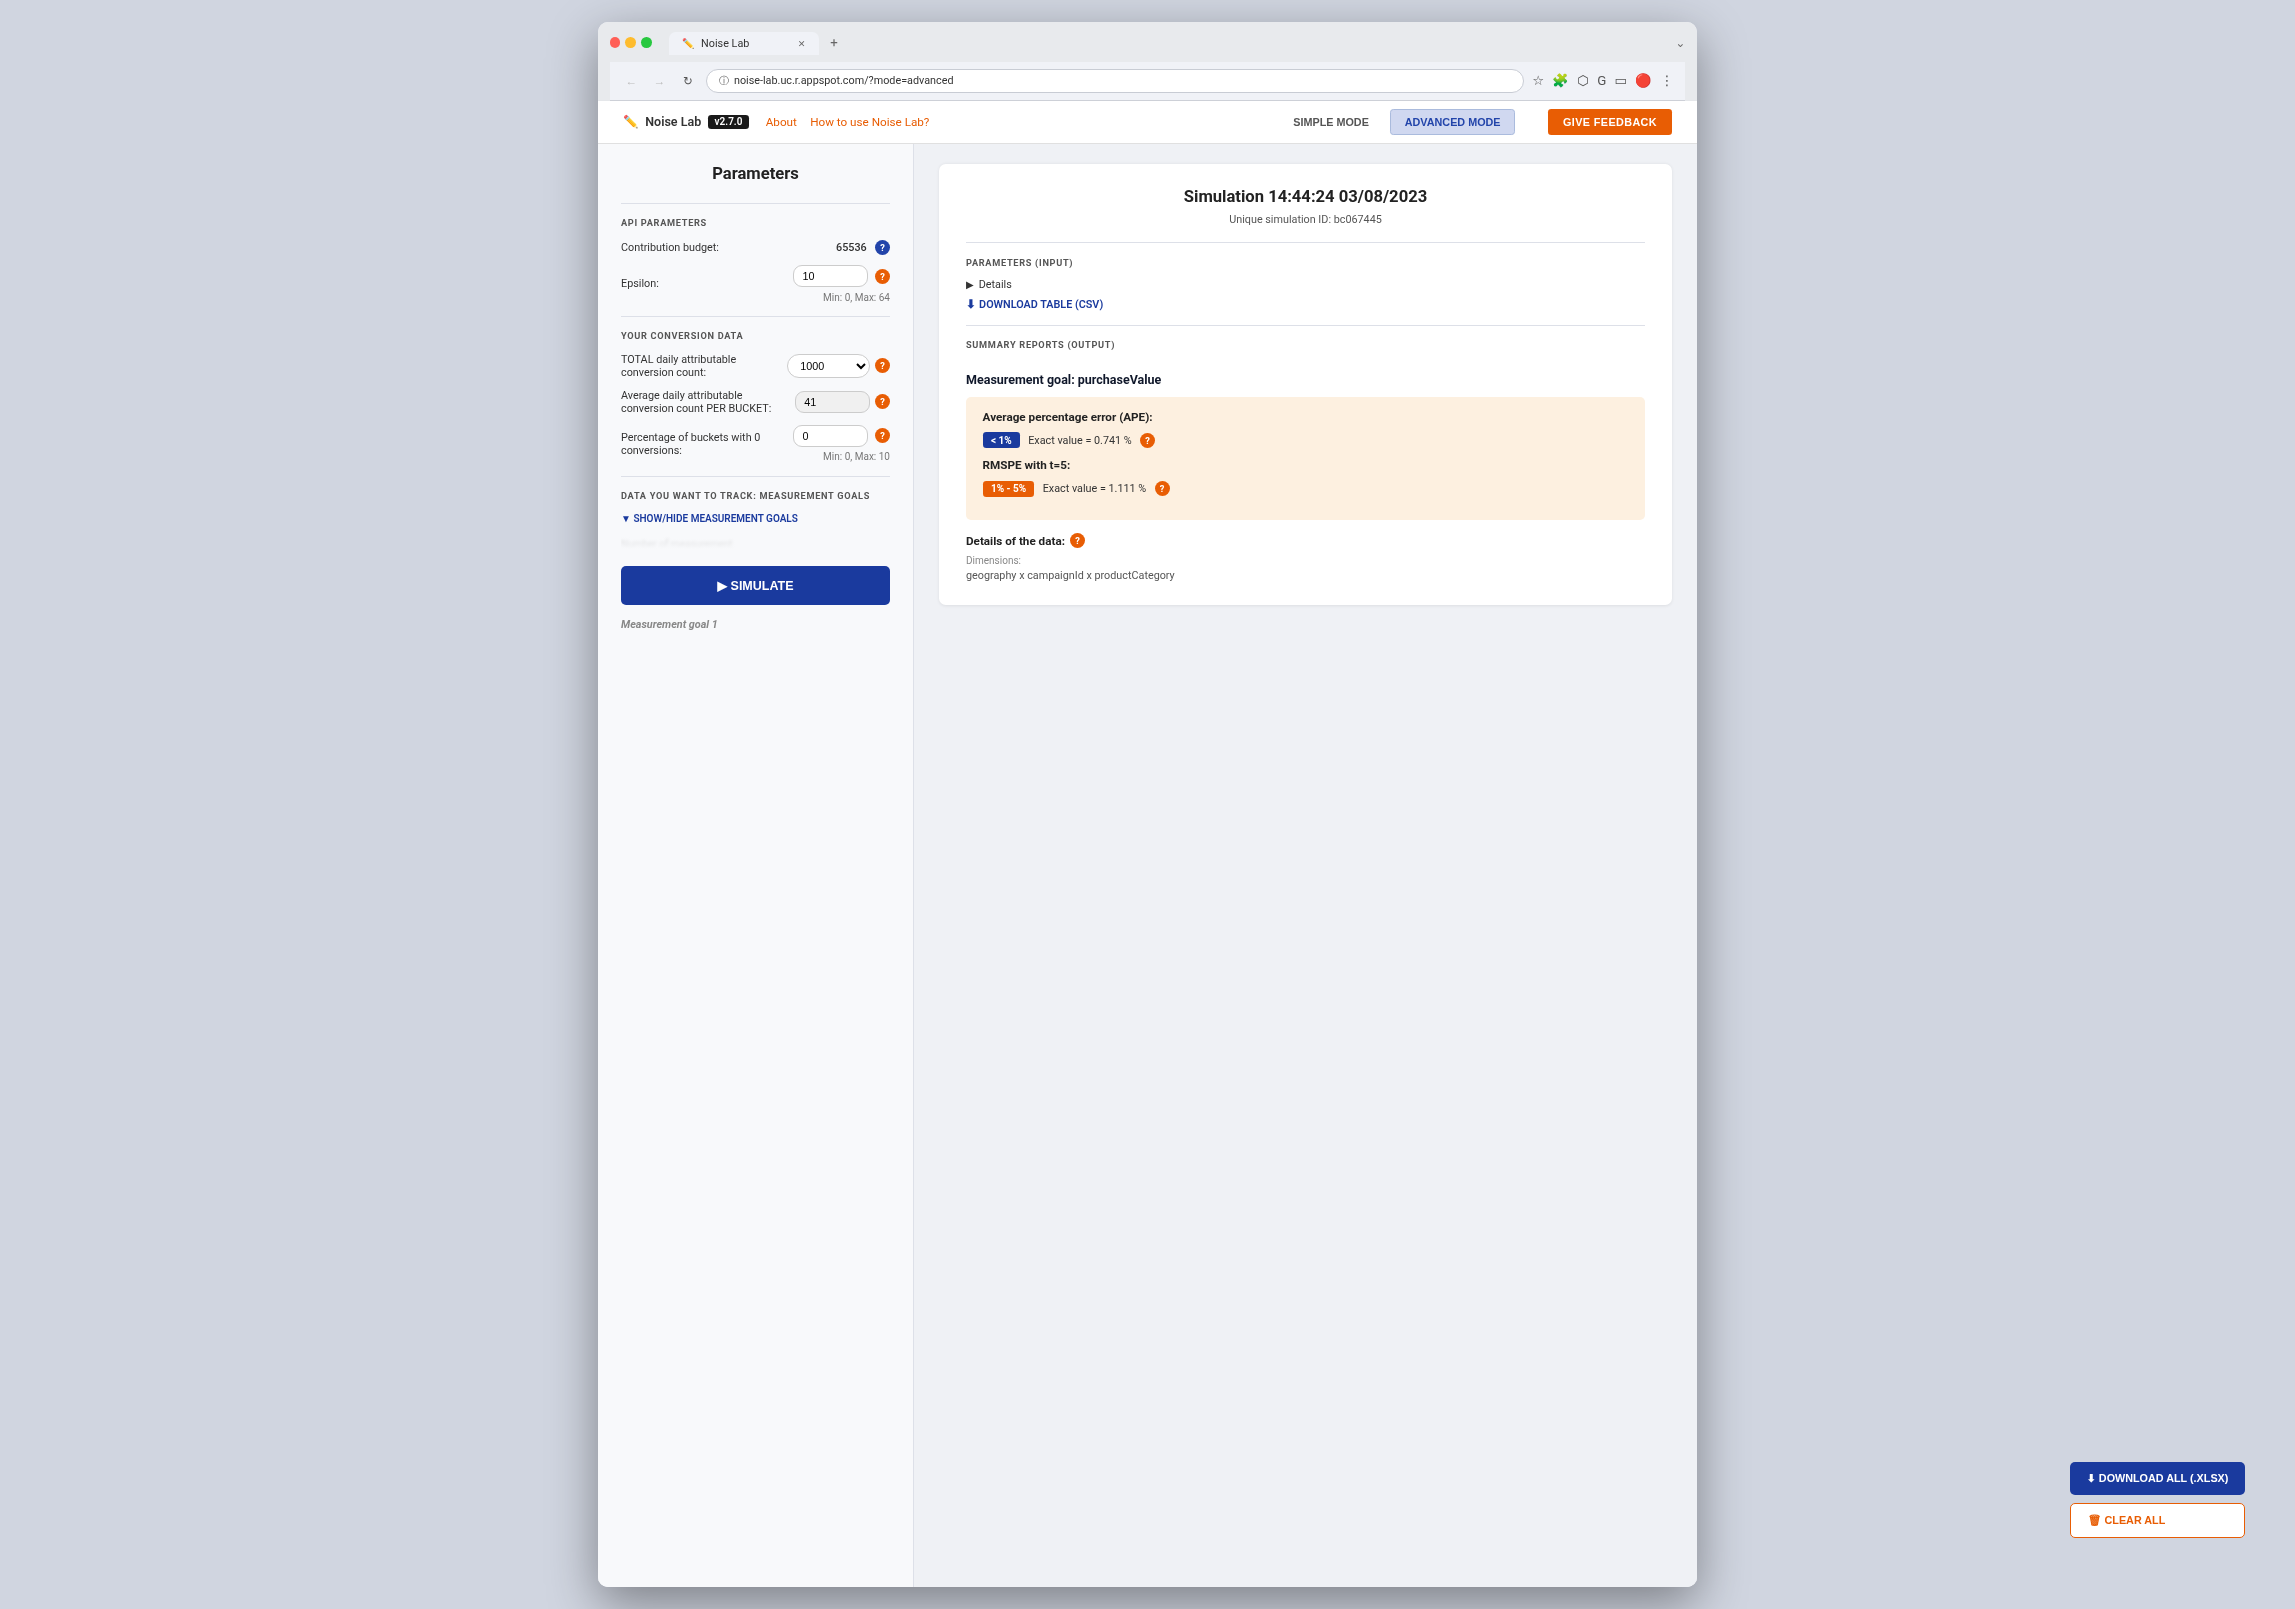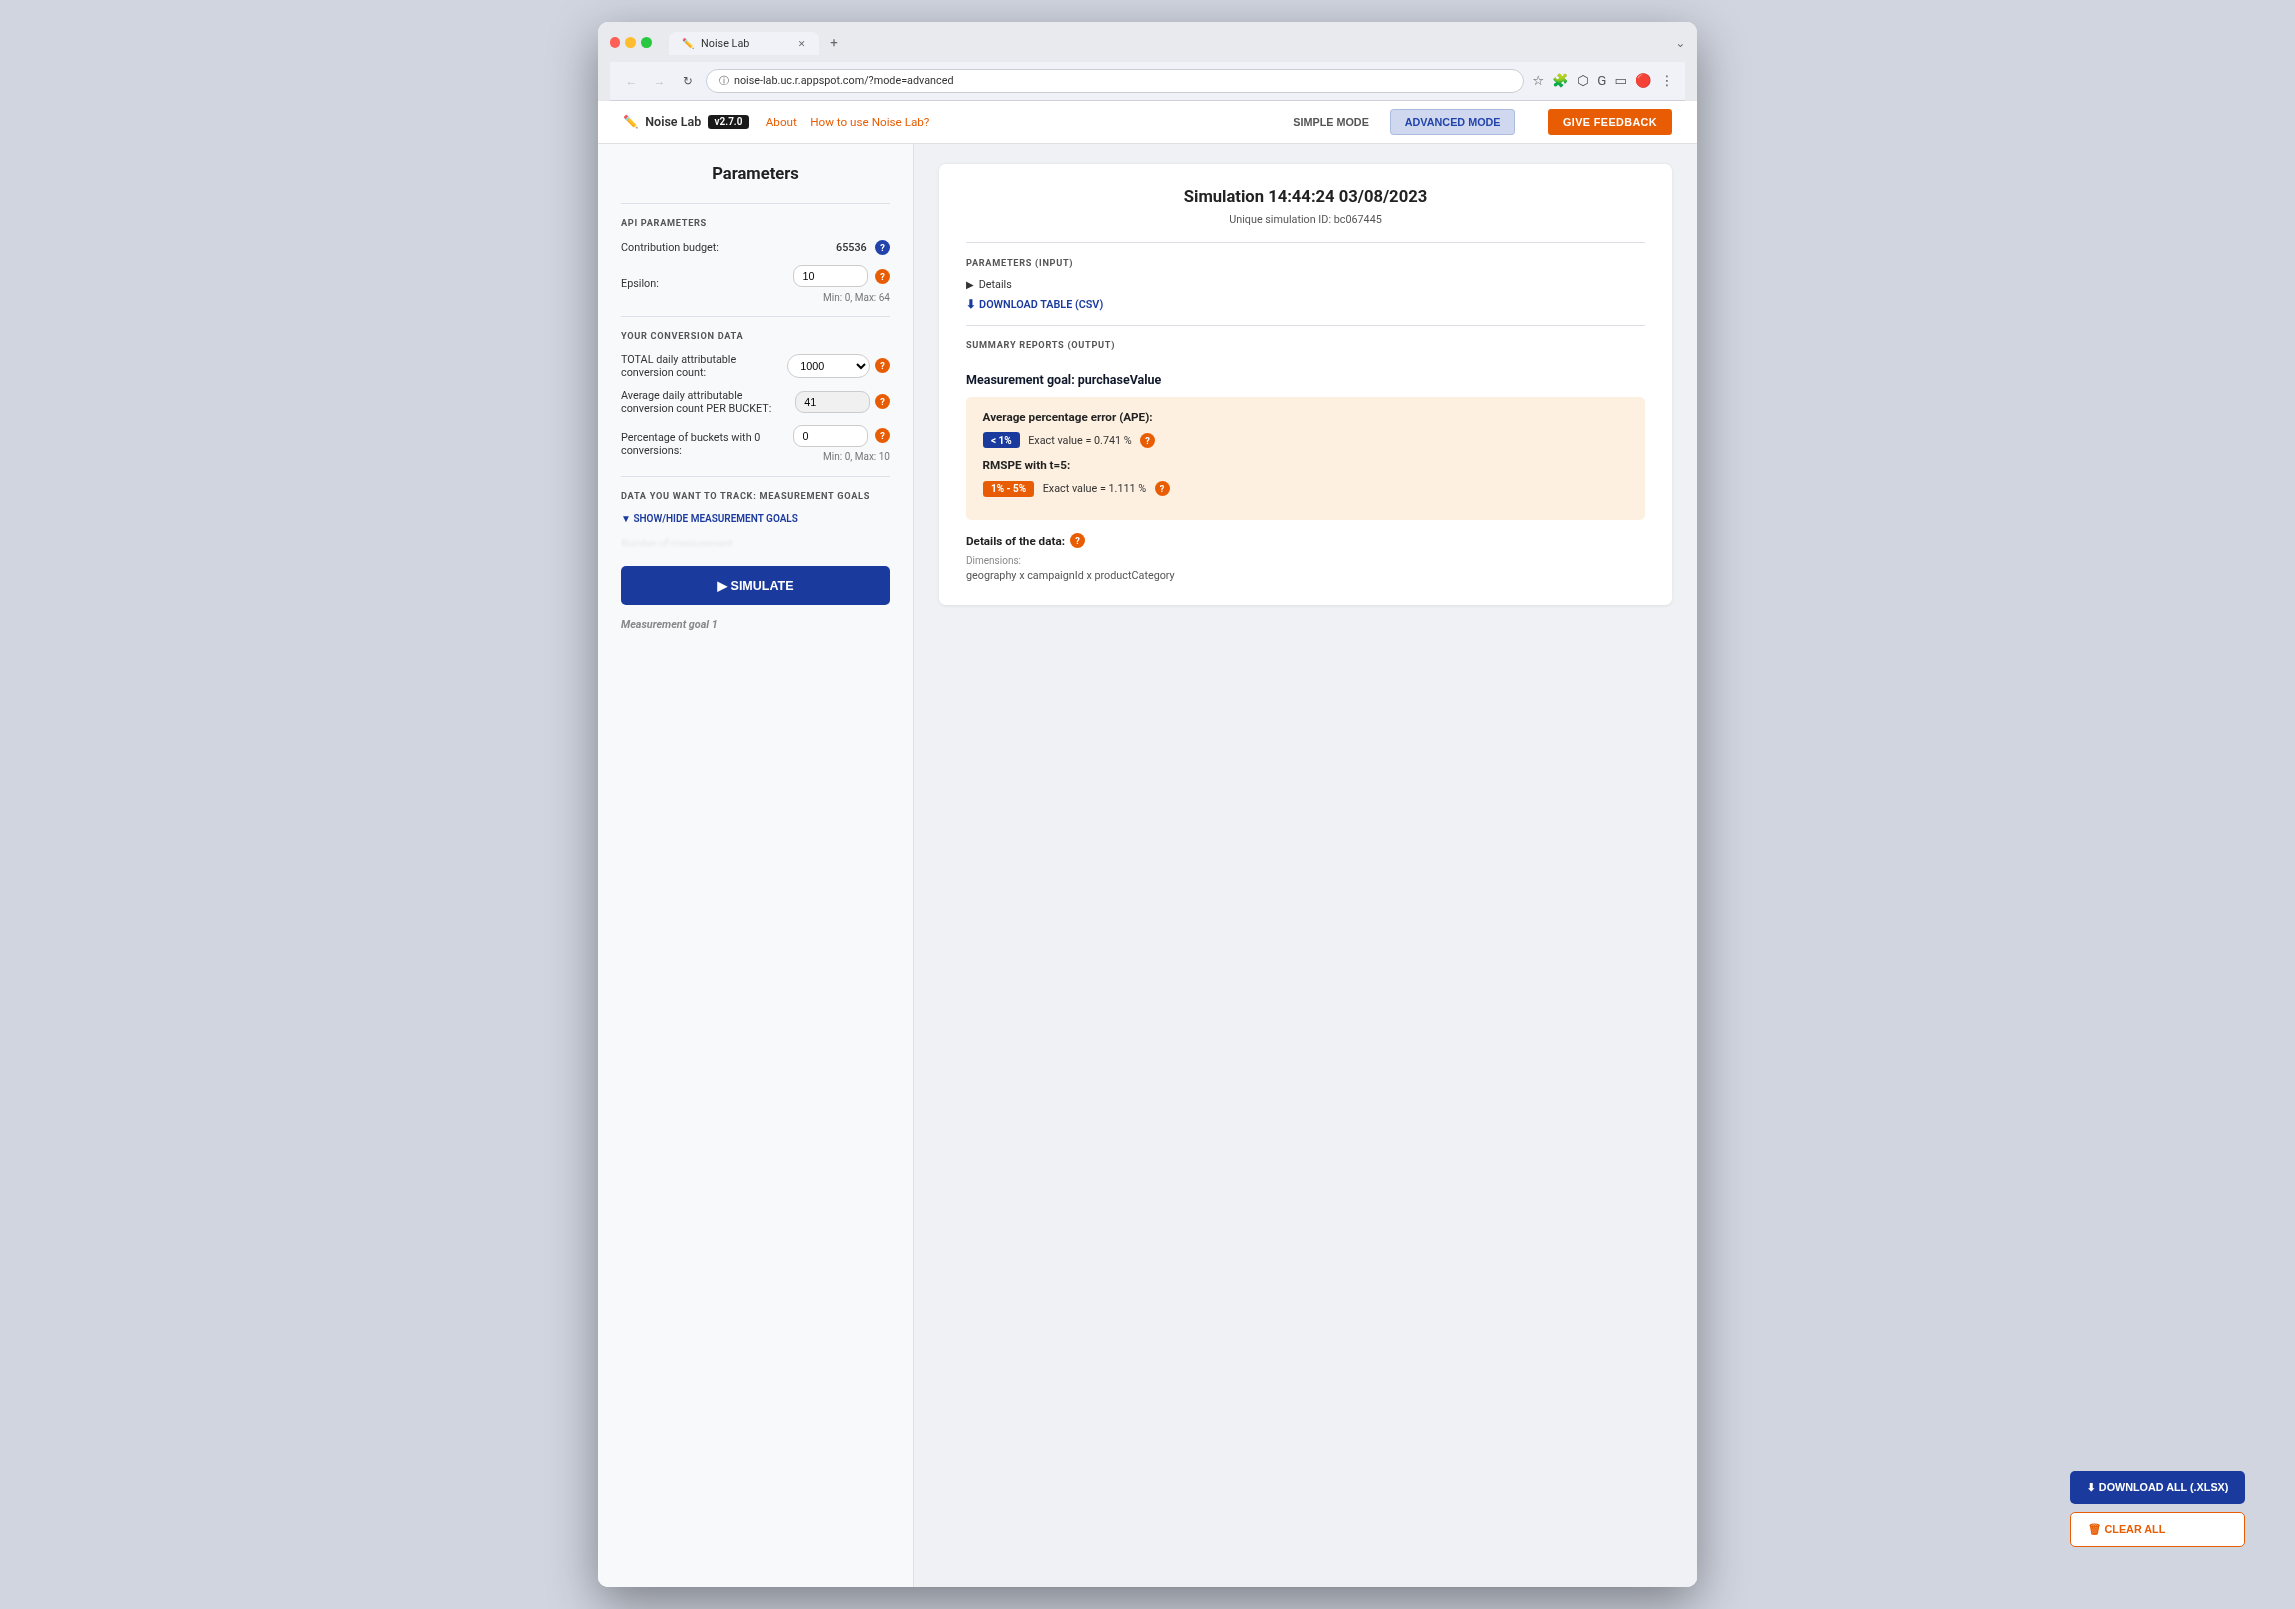--- a/index.html
+++ b/index.html
@@ -484,21 +484,21 @@
       color: #888;
       margin-bottom: 3.3px;
     }
     .dimensions-value {
       font-size: 10.8px;
       color: #555;
     }
     
     .action-buttons {
       position: fixed;
-      bottom: 62px;
+      bottom: 71px;
       right: 50px;
       display: flex;
       flex-direction: column;
       gap: 8.3px;
     }
     .download-all-btn {
       background: #1a3a9e;
       color: white;
       padding: 10px 16.6px;
       border-radius: 5px;

